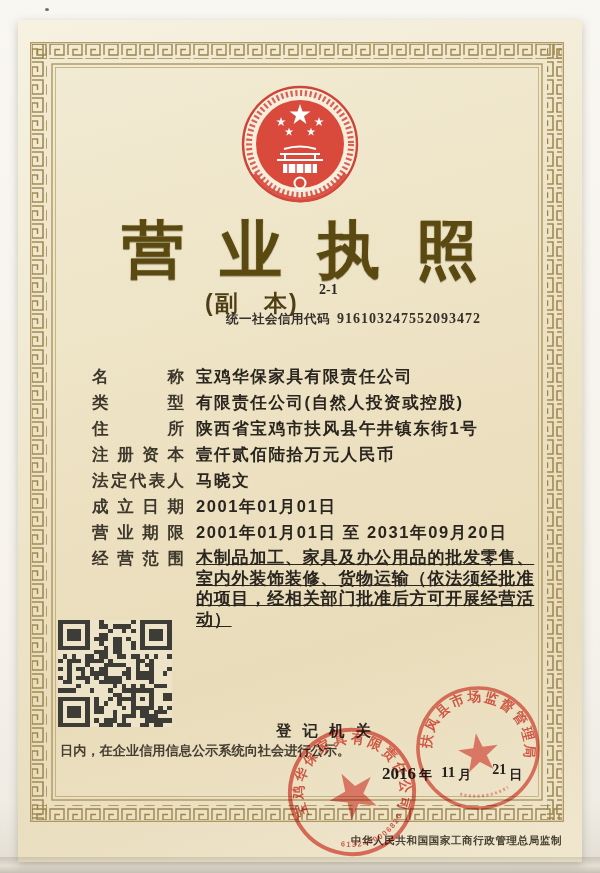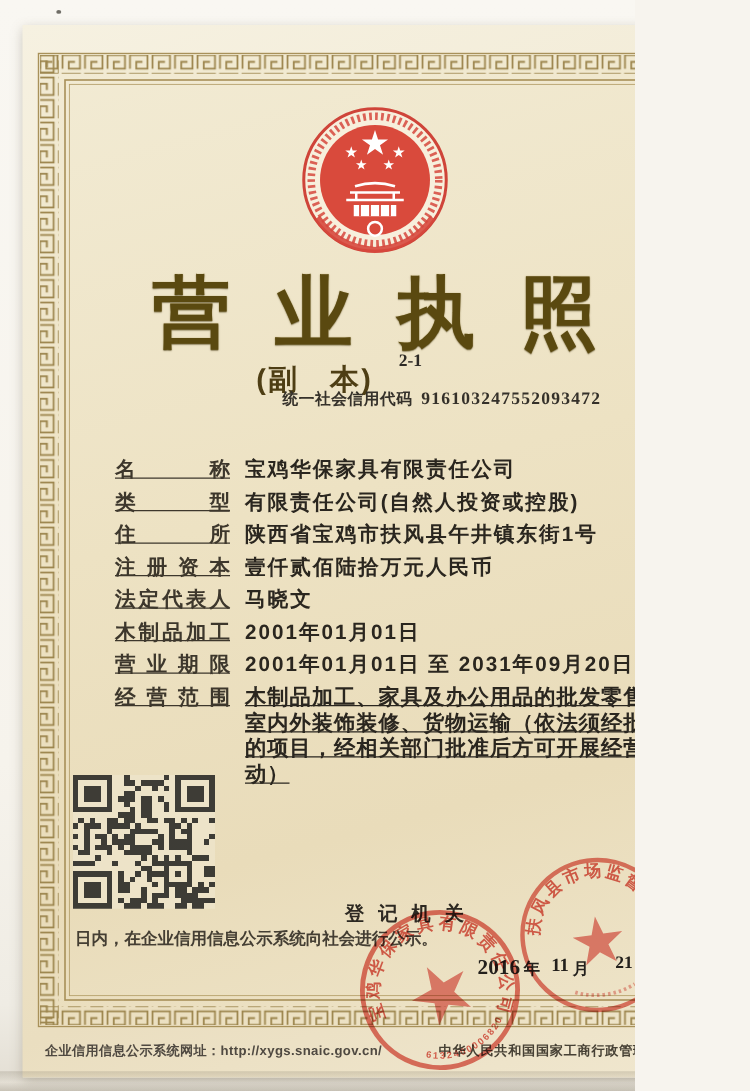--- a/index.html
+++ b/index.html
@@ -1,35 +1,35 @@
 <!DOCTYPE html>
 <html><head>
 <meta charset="utf-8">
 <style>
   html,body{margin:0;padding:0;}
   body{width:600px;height:873px;overflow:hidden;background:#f7f4ee;font-family:"Liberation Sans",sans-serif;}
-  .page{position:relative;width:508px;height:873px;background:linear-gradient(180deg,#f9f7f2 0%,#f6f3ec 70%,#efece4 92%,#e2ddd2 100%);overflow:hidden;}
+  .page{position:relative;width:600px;height:873px;background:linear-gradient(180deg,#f9f7f2 0%,#f6f3ec 70%,#efece4 92%,#e2ddd2 100%);overflow:hidden;}
   .page-curl{position:absolute;left:0;right:0;bottom:0;height:16px;background:linear-gradient(180deg,rgba(140,132,115,.28),rgba(230,226,217,.05) 55%,rgba(120,112,96,.25));}
   .speck{position:absolute;left:45px;top:8px;width:4px;height:3px;border-radius:50%;background:#6f6d66;}
   .sheet{position:absolute;left:18px;top:20px;width:564px;height:842px;background:linear-gradient(160deg,#f6f1e1 0%,#f2ebd6 28%,#ede3c6 55%,#eadec0 78%,#f0e7cf 100%);box-shadow:0 3px 9px rgba(110,100,80,.35);}
   .inner-paper{position:absolute;left:12px;top:22px;width:534px;height:780px;background:linear-gradient(165deg,#f2ebd4 0%,#ede2c3 45%,#e9dcba 75%,#eee4c9 100%);}
   .frame{position:absolute;left:12px;top:22px;width:534px;height:780px;}
   
   .emblem{position:absolute;left:220px;top:60px;width:124px;height:130px;}
   
   .title{position:absolute;left:0;right:-36px;top:188px;text-align:center;font-size:62px;font-weight:800;letter-spacing:36px;color:#5a4910;text-shadow:0 1px 1px rgba(55,43,6,.55),0 0 1px rgba(150,125,50,.6);}
   .copy-label{position:absolute;left:187px;top:268px;font-size:23px;font-weight:800;color:#4e3e14;word-spacing:16px;letter-spacing:2px;}
   .copy-number{position:absolute;left:301px;top:262px;font-size:14px;font-family:"Liberation Serif",serif;font-weight:700;color:#2d2a26;}
   .credit-line{position:absolute;left:208px;top:291px;font-size:12.5px;color:#35312a;white-space:nowrap;}
   .credit-line .cc-label{font-weight:700;letter-spacing:.5px;}
   .credit-line .cc-value{font-family:"Liberation Serif",serif;font-size:14px;font-weight:700;letter-spacing:1px;margin-left:7px;}
   
   .fields{position:absolute;left:74px;top:346px;width:462px;}
   .frow{display:flex;align-items:flex-start;margin-bottom:6px;}
-  .fl{display:inline-block;width:92px;min-width:92px;text-align:justify;text-align-last:justify;font-size:16.5px;font-weight:700;color:#3d372c;line-height:20px;text-decoration:underline;}
+  .fl{display:inline-block;width:92px;min-width:92px;text-align:justify;text-align-last:justify;font-size:16.5px;font-weight:700;color:#3d372c;line-height:20px;}
   .fv{margin-left:12px;font-size:16.5px;font-weight:700;color:#2a261f;letter-spacing:1.6px;line-height:20px;}
   .frow.scope .fv{font-size:17px;line-height:20.5px;letter-spacing:.8px;width:340px;text-decoration:underline;}
   
   .qr{position:absolute;left:40px;top:600px;width:114px;height:107px;opacity:.93;}
   
   .registry-heading{position:absolute;left:258px;top:701px;font-size:15.5px;font-weight:800;letter-spacing:11px;color:#2d2922;}
   .notice{position:absolute;left:42px;top:720px;width:342px;font-size:13.2px;line-height:22px;font-weight:600;color:#443e33;}
   .issue-date{position:absolute;left:364px;top:744px;white-space:nowrap;color:#23201c;}
   .issue-date .num{font-family:"Liberation Serif",serif;font-weight:700;}
   .issue-date .year{font-size:17px;}
@@ -127,21 +127,21 @@
       </div>
       <div class="frow">
         <span class="fl">注册资本</span>
         <span class="fv">壹仟贰佰陆拾万元人民币</span>
       </div>
       <div class="frow">
         <span class="fl">法定代表人</span>
         <span class="fv">马晓文</span>
       </div>
       <div class="frow">
-        <span class="fl">木制品加工</span>
+        <span class="fl">成立日期</span>
         <span class="fv">2001年01月01日</span>
       </div>
       <div class="frow">
         <span class="fl">营业期限</span>
         <span class="fv">2001年01月01日 至 2031年09月20日</span>
       </div>
       <div class="frow scope">
         <span class="fl">经营范围</span>
         <span class="fv">木制品加工、家具及办公用品的批发零售、室内外装饰装修、货物运输（依法须经批准的项目，经相关部门批准后方可开展经营活动）</span>
       </div>
@@ -365,23 +365,20 @@
     <div class="registry-heading">登记机关</div>
 
     <div class="notice">
       <div>日内，在企业信用信息公示系统向社会进行公示。</div>
     </div>
 
     <div class="issue-date">
       <span class="num year">2016</span><span class="unit">年</span><span class="num month">11</span><span class="unit">月</span><span class="num day">21</span><span class="unit">日</span>
     </div>
 
-    <div class="footer-left">
-      <span>企业信用信息公示系统网址：</span><span>http://xygs.snaic.gov.cn/</span>
-    </div>
     <div class="footer-right">中华人民共和国国家工商行政管理总局监制</div>
 
     <svg class="stamp stampA" viewBox="0 0 140 140">
       <circle cx="70" cy="70" r="60" fill="none" stroke="#dd5348" stroke-width="3.6" opacity=".85"></circle>
       <path id="arcA" d="M70,70 m-47,0 a47,47 0 1 1 94,0 a47,47 0 1 1 -94,0" fill="none"></path>
       <text font-size="13.5" font-weight="700" fill="#dc5449" letter-spacing="2.5">
         <textPath href="#arcA" startOffset="6">扶风县市场监督管理局</textPath>
       </text>
       <polygon points="0,-1 0.2245,-0.309 0.951,-0.309 0.3633,0.118 0.5878,0.809 0,0.382 -0.5878,0.809 -0.3633,0.118 -0.951,-0.309 -0.2245,-0.309" transform="translate(70,76) scale(21)" fill="#e2625a" opacity=".85"></polygon>
       <path d="M46,113 q11,5 24,5 q13,0 24,-5" fill="none" stroke="#e0635c" stroke-width="3" stroke-dasharray="2,2.4" opacity=".6"></path>

